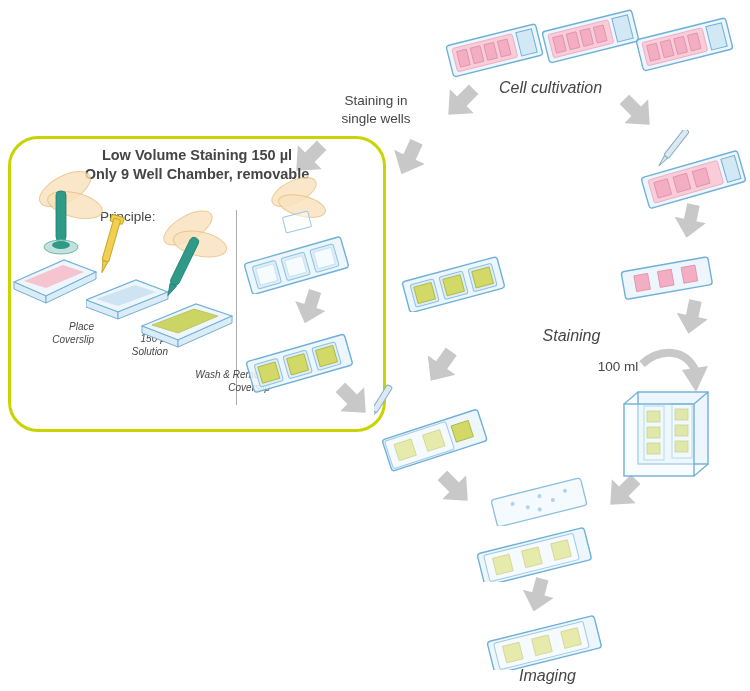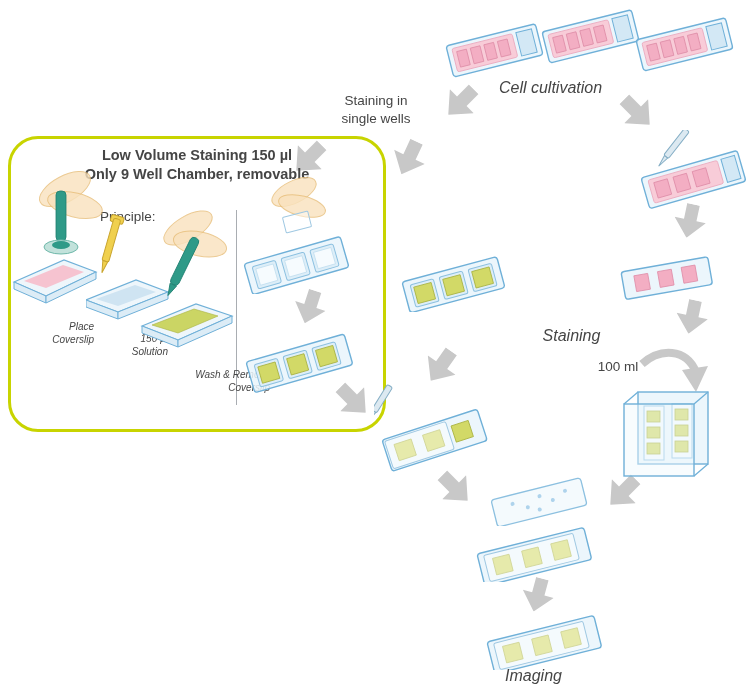--- a/index.html
+++ b/index.html
@@ -286,21 +286,21 @@
   <svg class="abs" style="left:480px;top:602px" width="128" height="68" viewBox="0 0 128 68">
     <g transform="translate(7,40) rotate(-14)">
       <rect class="sl" x="0" y="0" width="110" height="33" rx="3"></rect>
       <rect class="wgreen" x="14" y="8" width="17" height="17"></rect>
       <rect class="wgreen" x="44" y="8" width="17" height="17"></rect>
       <rect class="wgreen" x="74" y="8" width="17" height="17"></rect>
       <rect class="cover" x="6" y="3" width="92" height="27" rx="2"></rect>
     </g>
   </svg>
 
-  <div class="lbl it big" style="left:486px;top:666px;width:95px">Imaging</div>
+  <div class="lbl it big" style="left:500px;top:666px;width:95px">Imaging</div>
 
   <svg class="abs" style="left:635px;top:130px" width="115" height="80" viewBox="0 0 115 80">
     <g transform="translate(6,48) rotate(-16)">
       <rect class="sl" x="0" y="0" width="100" height="32" rx="3"></rect>
       <rect class="wpinkL" x="6" y="4" width="72" height="24" rx="2"></rect>
       <rect class="wpink" x="11" y="8" width="14" height="16"></rect>
       <rect class="wpink" x="31" y="8" width="14" height="16"></rect>
       <rect class="wpink" x="51" y="8" width="14" height="16"></rect>
       <rect class="tab" x="82" y="4" width="14" height="24"></rect>
     </g>

